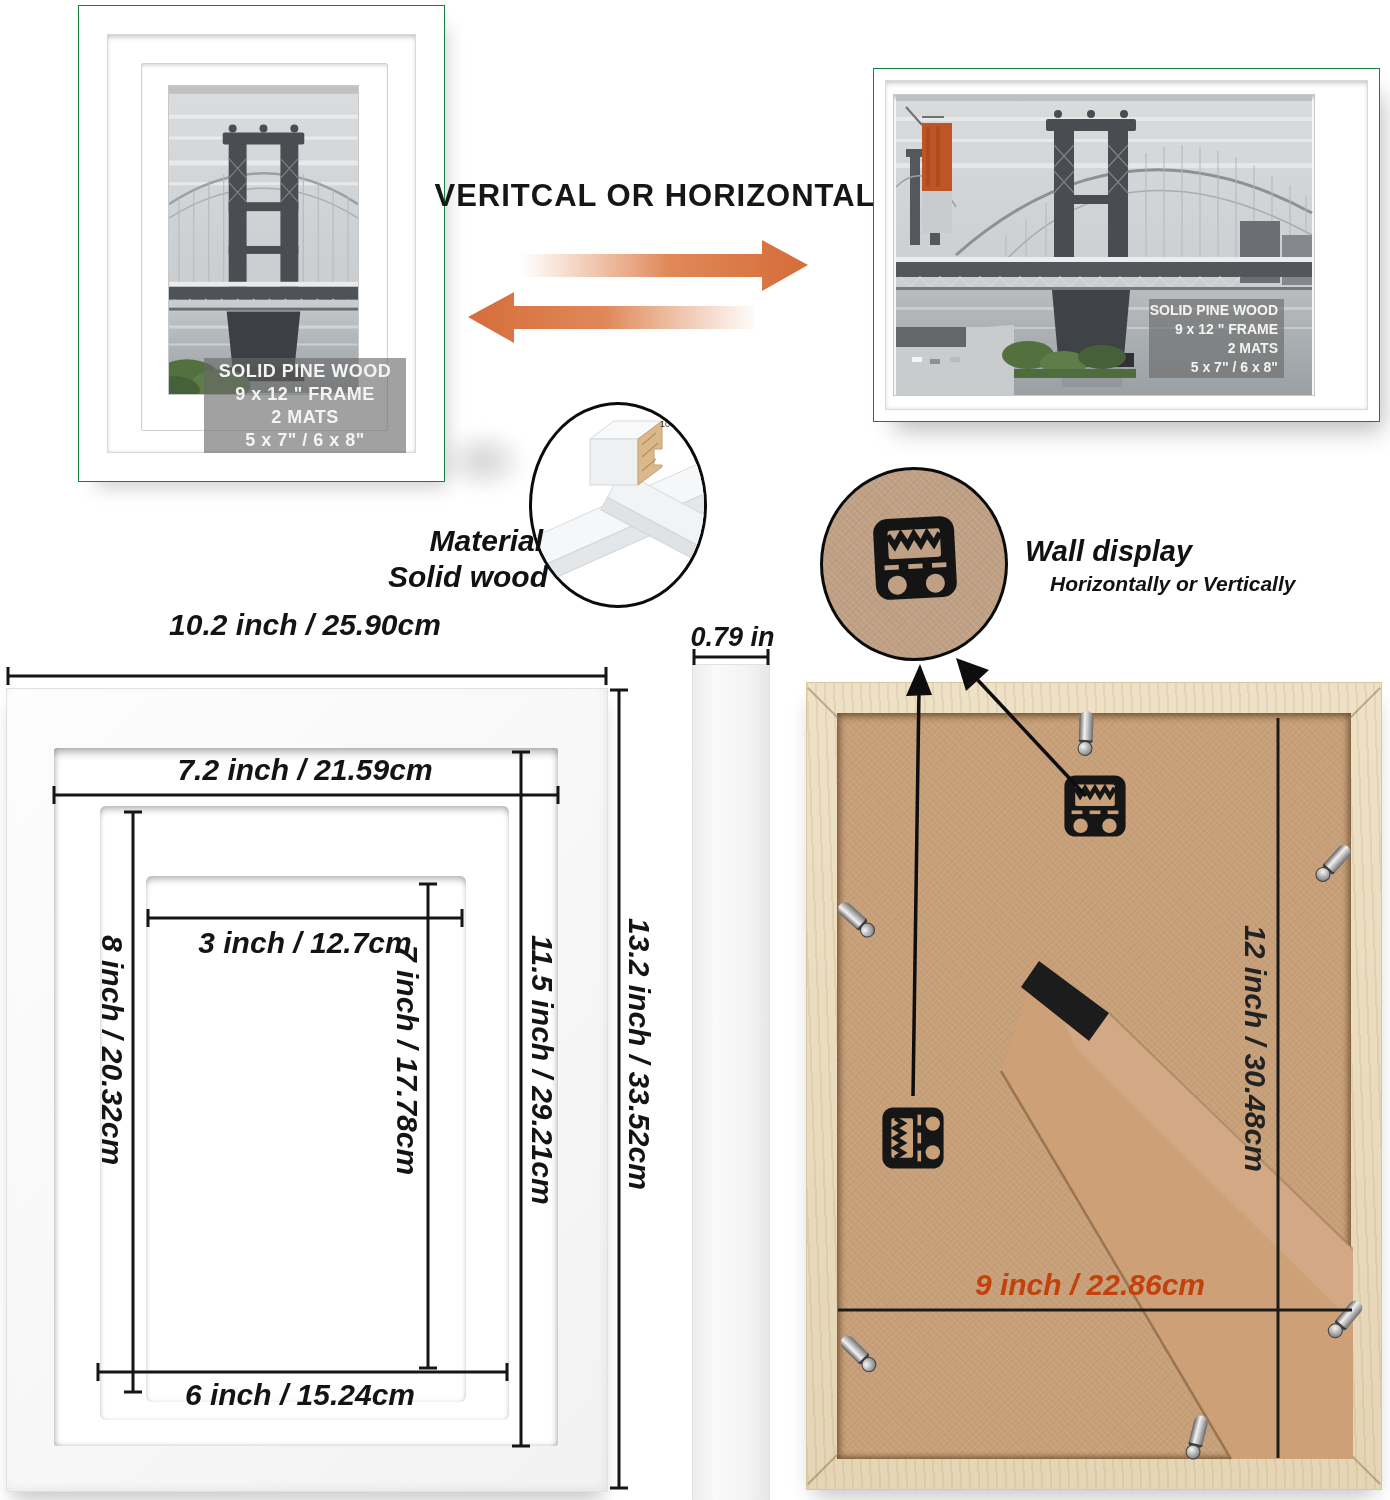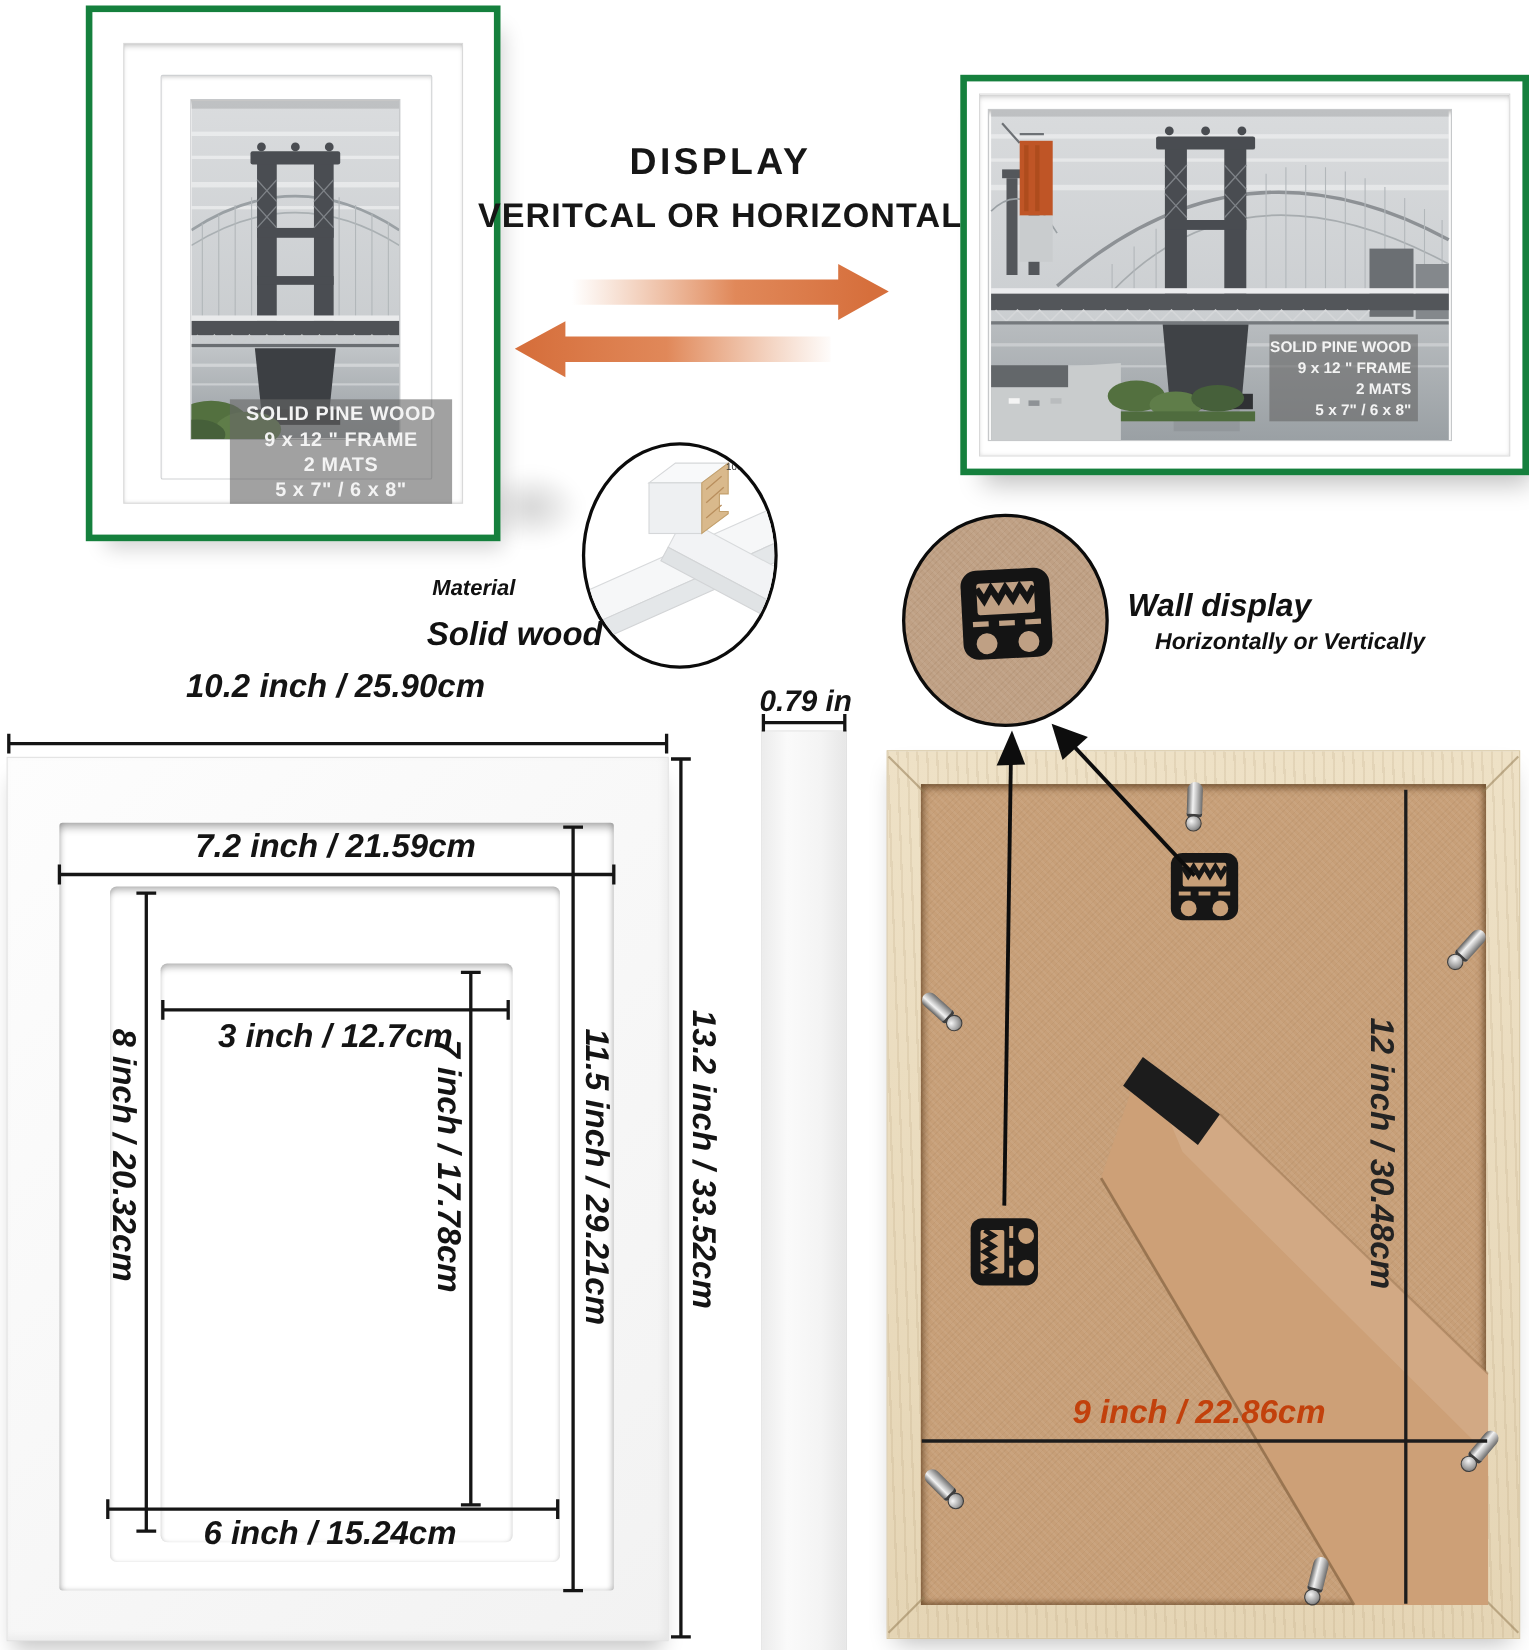--- a/index.html
+++ b/index.html
@@ -1,21 +1,21 @@
 <!DOCTYPE html>
 <html><head>
 <meta charset="utf-8">
 <style>
   html,body{margin:0;padding:0;background:#fff;}
   #canvas{position:relative;width:1390px;height:1500px;background:#fff;overflow:hidden;
           font-family:"Liberation Sans",sans-serif;color:#141414;}
   .abs{position:absolute;text-align:right;}
 
   
-  .pframe{position:absolute;background:#fff;border:6px solid #15803d;}
+  .pframe{position:absolute;background:#fff;border:1px solid #15803d;}
   .vframe{left:78px;top:5px;width:365px;height:475px;
           box-shadow:10px 14px 18px -8px rgba(0,0,0,.18);}
   .hframe{left:873px;top:68px;width:505px;height:352px;
           box-shadow:12px 18px 22px -9px rgba(0,0,0,.25);}
   .lip{position:absolute;border:1px solid #d9d9d9;
        box-shadow:inset 0 4px 6px -3px rgba(0,0,0,.30), inset 0 -2px 4px -2px rgba(0,0,0,.12);}
   .vlip{left:28px;top:28px;right:28px;bottom:28px;}
   .hlip{left:11px;top:11px;right:11px;bottom:11px;}
   .bevel{position:absolute;border:1px solid #cfd1d3;border-radius:2px;
          box-shadow:inset 0 3px 4px -2px rgba(0,0,0,.20);}
@@ -32,21 +32,21 @@
         text-align:right;padding-right:6px;box-sizing:border-box;}
   .frame-shadow{left:438px;top:428px;width:90px;height:66px;
         background:radial-gradient(closest-side,rgba(0,0,0,.17),rgba(0,0,0,0));filter:blur(6px);}
 
   
   .disp1{left:450px;top:128px;width:410px;text-align:center;font-weight:bold;
          font-size:34px;letter-spacing:3px;color:#161616;}
   .disp2{left:415px;top:178px;width:480px;text-align:center;font-weight:bold;
          font-size:31px;letter-spacing:1px;color:#161616;}
   .feat{font-style:italic;font-weight:bold;color:#111;}
-  .mat1{left:393px;top:524px;width:150px;text-align:left;font-size:20px;}
+  .mat1{left:393px;top:524px;width:150px;text-align:right;font-size:30px;}
   .mat2{left:378px;top:560px;width:180px;text-align:center;font-size:30px;}
   .wall1{left:1025px;top:535px;font-size:29px;}
   .wall2{left:1025px;top:572px;font-size:21px;margin-left:25px;}
 
   
   .inset{position:absolute;border:3px solid #0b0b0b;border-radius:50%;overflow:hidden;box-sizing:border-box;}
   .mat-inset{left:529px;top:402px;width:178px;height:206px;background:#fff;}
   .wall-inset{left:820px;top:467px;width:188px;height:194px;background:#bfa084;
      background-image:repeating-linear-gradient(45deg,rgba(255,255,255,.06) 0 2px,rgba(0,0,0,0) 2px 5px),
                       repeating-linear-gradient(-45deg,rgba(90,60,30,.07) 0 1px,rgba(0,0,0,0) 1px 4px);}
@@ -162,21 +162,20 @@
       </svg>
     </div>
     <div class="cap vcap">
       <div>SOLID PINE WOOD</div>
       <div>9 x 12 " FRAME</div>
       <div>2 MATS</div>
       <div>5 x 7" / 6 x 8"</div>
     </div>
   </div>
 
-  <div class="abs disp1">DISPLAY</div>
   <div class="abs disp2">VERITCAL OR HORIZONTAL</div>
 
   <div class="pframe hframe">
     <div class="lip hlip"></div>
     <div class="photo hphoto">
       <svg width="420" height="300" viewBox="0 0 416 300">
         <defs>
           <linearGradient id="hsky" x1="0" y1="0" x2="0" y2="1">
             <stop offset="0" stop-color="#d9dbdd"></stop>
               <stop offset="1" stop-color="#c3c7ca"></stop>

